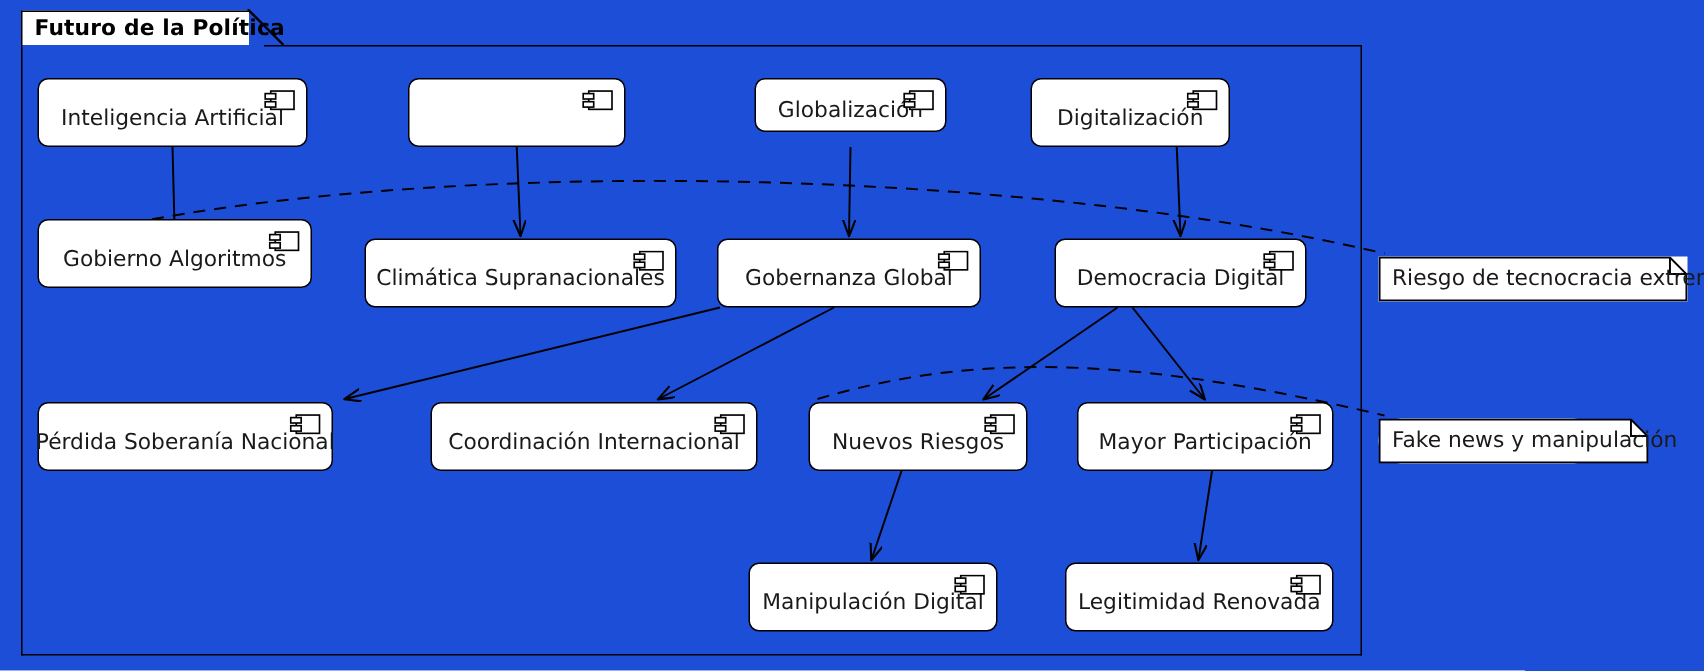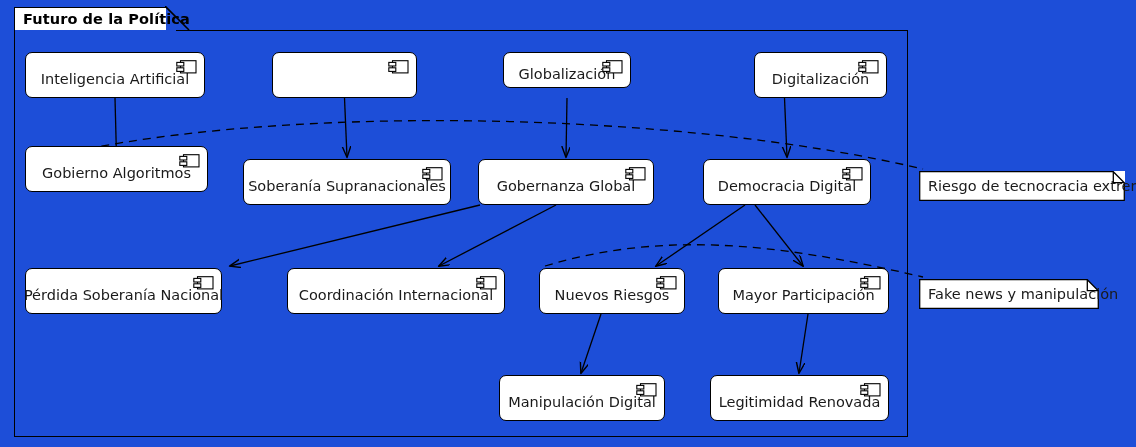--- a/index.html
+++ b/index.html
@@ -157,21 +157,21 @@
           </svg></span>
       </div>
       <div class="node" style="left: 503px; top: 52px; width: 128px; height: 36px;">
         <span class="comp-icon"><svg viewBox="0 0 21 14" width="21" height="14">
             <rect x="4.5" y="0.7" width="15.5" height="12.2" fill="#fff" stroke="#000" stroke-width="1.1"></rect>
             <rect x="0.8" y="2.4" width="7" height="3.6" fill="#fff" stroke="#000" stroke-width="1.1"></rect>
             <rect x="0.8" y="7.8" width="7" height="3.6" fill="#fff" stroke="#000" stroke-width="1.1"></rect>
           </svg></span>
         <span class="node-label">Globalización</span>
       </div>
-      <div class="node" style="left: 754px; top: 52px; width: 133px; height: 46px;">
+      <div class="node" style="left: 687px; top: 52px; width: 133px; height: 46px;">
         <span class="comp-icon"><svg viewBox="0 0 21 14" width="21" height="14">
             <rect x="4.5" y="0.7" width="15.5" height="12.2" fill="#fff" stroke="#000" stroke-width="1.1"></rect>
             <rect x="0.8" y="2.4" width="7" height="3.6" fill="#fff" stroke="#000" stroke-width="1.1"></rect>
             <rect x="0.8" y="7.8" width="7" height="3.6" fill="#fff" stroke="#000" stroke-width="1.1"></rect>
           </svg></span>
         <span class="node-label">Digitalización</span>
       </div>
       <div class="node" style="left: 25px; top: 146px; width: 183px; height: 46px;">
         <span class="comp-icon"><svg viewBox="0 0 21 14" width="21" height="14">
             <rect x="4.5" y="0.7" width="15.5" height="12.2" fill="#fff" stroke="#000" stroke-width="1.1"></rect>
@@ -179,21 +179,21 @@
             <rect x="0.8" y="7.8" width="7" height="3.6" fill="#fff" stroke="#000" stroke-width="1.1"></rect>
           </svg></span>
         <span class="node-label">Gobierno Algoritmos</span>
       </div>
       <div class="node" style="left: 243px; top: 159px; width: 208px; height: 46px;">
         <span class="comp-icon"><svg viewBox="0 0 21 14" width="21" height="14">
             <rect x="4.5" y="0.7" width="15.5" height="12.2" fill="#fff" stroke="#000" stroke-width="1.1"></rect>
             <rect x="0.8" y="2.4" width="7" height="3.6" fill="#fff" stroke="#000" stroke-width="1.1"></rect>
             <rect x="0.8" y="7.8" width="7" height="3.6" fill="#fff" stroke="#000" stroke-width="1.1"></rect>
           </svg></span>
-        <span class="node-label">Soberanía Supranacionales</span>
+        <span class="node-label">Climática Supranacionales</span>
       </div>
       <div class="node" style="left: 478px; top: 159px; width: 176px; height: 46px;">
         <span class="comp-icon"><svg viewBox="0 0 21 14" width="21" height="14">
             <rect x="4.5" y="0.7" width="15.5" height="12.2" fill="#fff" stroke="#000" stroke-width="1.1"></rect>
             <rect x="0.8" y="2.4" width="7" height="3.6" fill="#fff" stroke="#000" stroke-width="1.1"></rect>
             <rect x="0.8" y="7.8" width="7" height="3.6" fill="#fff" stroke="#000" stroke-width="1.1"></rect>
           </svg></span>
         <span class="node-label">Gobernanza Global</span>
       </div>
       <div class="node" style="left: 703px; top: 159px; width: 168px; height: 46px;">

